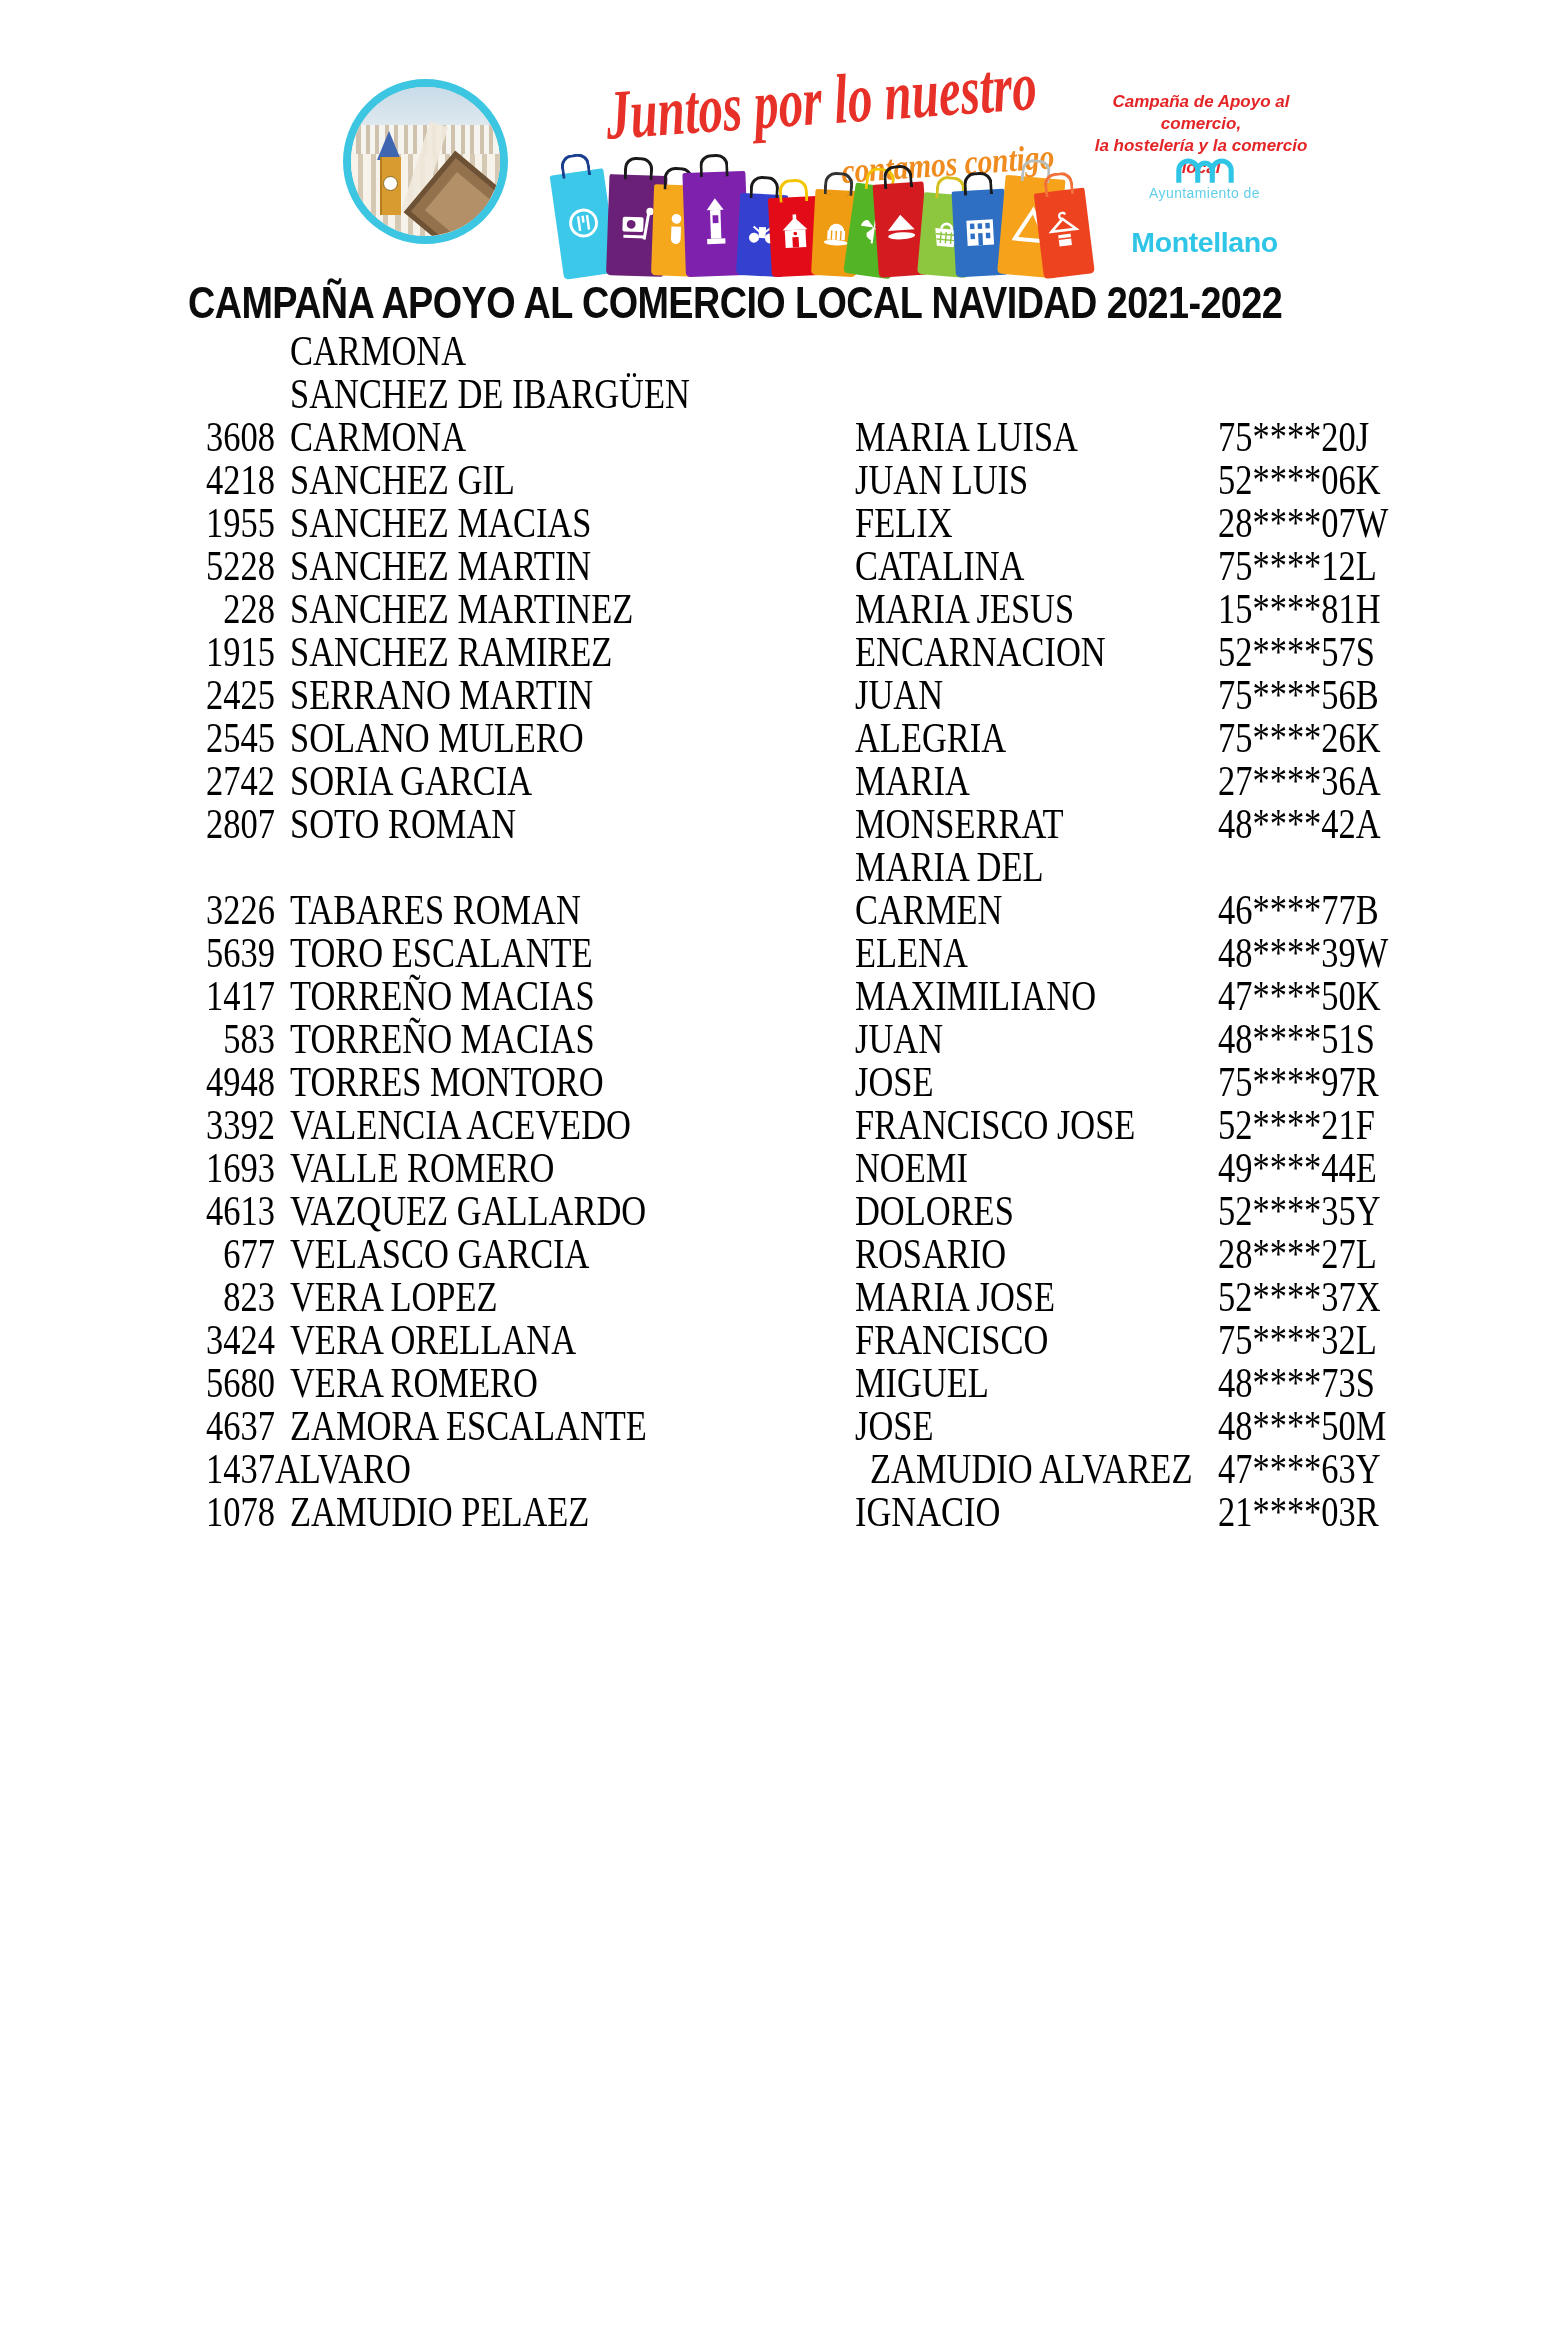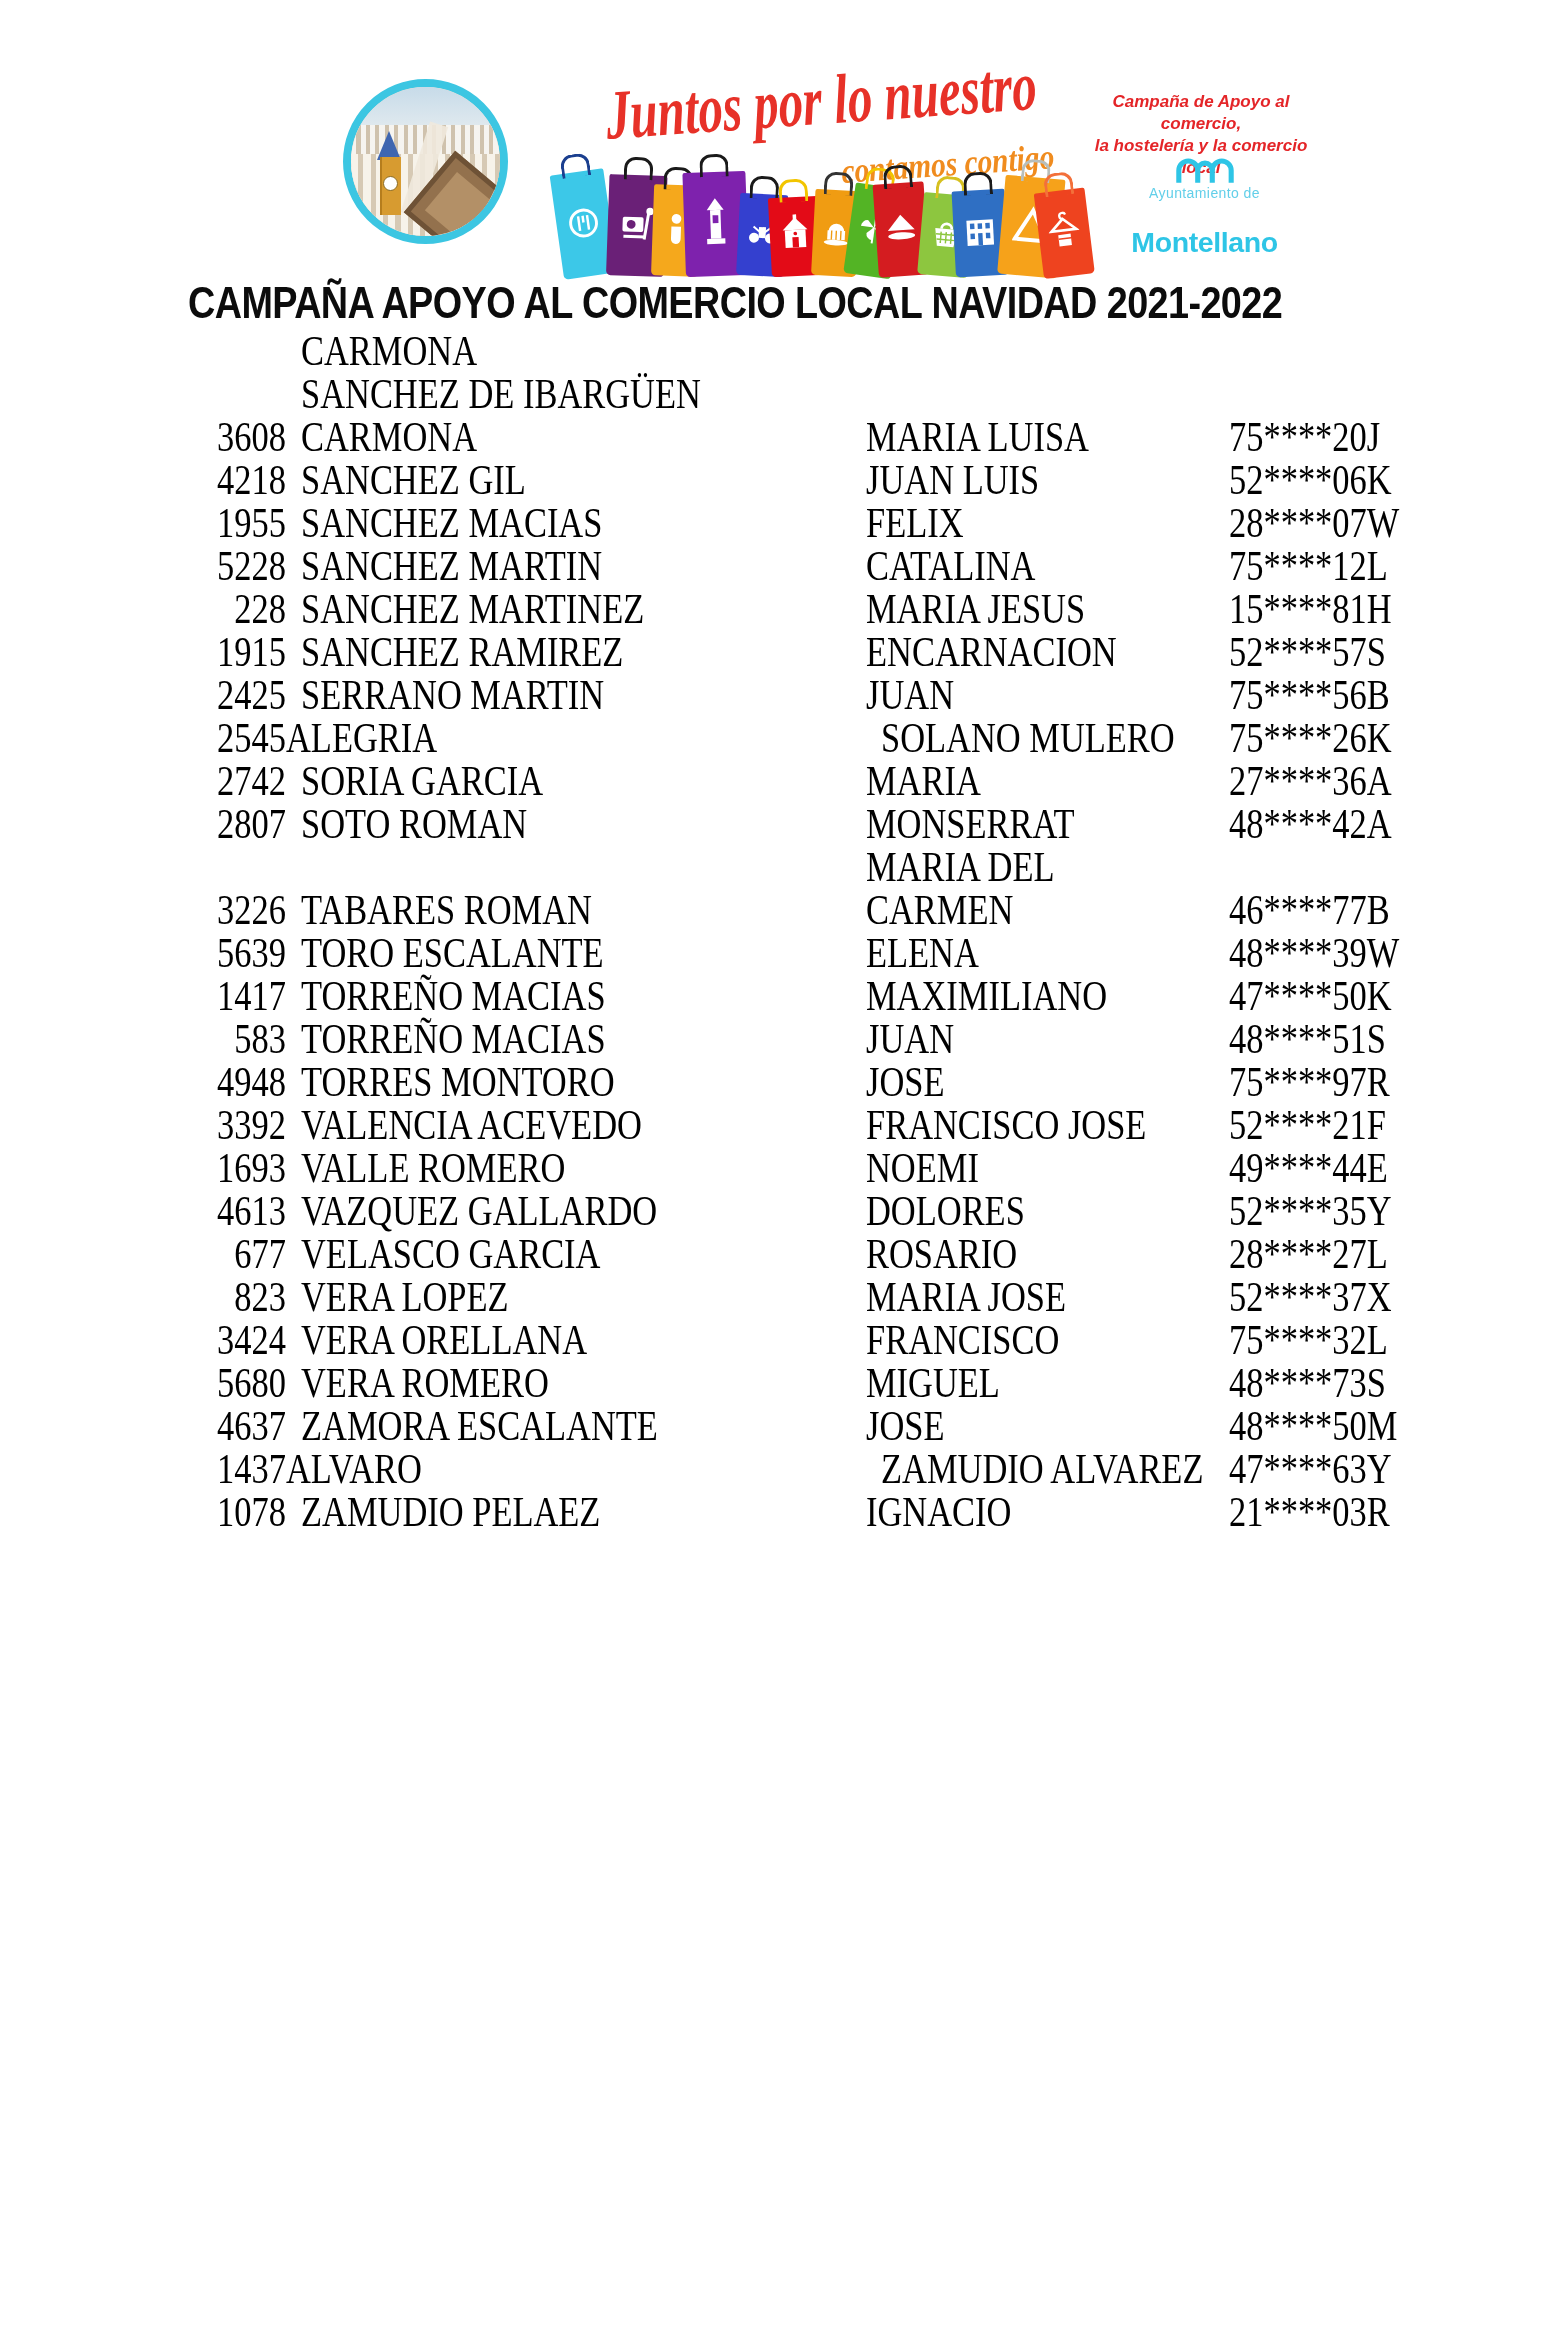--- a/index.html
+++ b/index.html
@@ -52,21 +52,21 @@
        display:flex;align-items:center;justify-content:center;transform-origin:50% 100%;}
   .bag:first-child{margin-left:0;}
   .bag .handle{position:absolute;left:50%;transform:translateX(-50%);top:-18px;width:23.4px;height:20.4px;
                border-style:solid;border-width:3.7px;border-bottom:none;border-radius:11.7px 11.7px 0 0;}
 
   
   .doc-title{position:absolute;left:188px;top:277px;white-space:nowrap;color:#0c0c0c;
              font-family:"Liberation Sans",sans-serif;font-weight:bold;font-size:45px;
              letter-spacing:-0.7px;transform:scaleX(.84);transform-origin:0 0;}
 
-  .roster{position:absolute;left:14px;top:330px;width:1445px;}
+  .roster{position:absolute;left:3px;top:330px;width:1445px;}
   .row{display:grid;grid-template-columns:272px 580px 363px auto;height:43px;
        line-height:43px;font-size:42px;white-space:nowrap;}
   .row .cell{overflow:visible;}
   .c-num{text-align:right;}
   .c-sur{padding-left:15.3px;}
   .cx{display:inline-block;transform:scaleX(.82);transform-origin:0 50%;}
   .c-num .cx{transform-origin:100% 50%;}
 </style>
 </head>
 <body>
@@ -272,22 +272,22 @@
           <div class="cell c-id"><span class="cx">52****57S</span></div>
         </div>
         <div class="row">
           <div class="cell c-num"><span class="cx">2425</span></div>
           <div class="cell c-sur"><span class="cx">SERRANO MARTIN</span></div>
           <div class="cell c-giv"><span class="cx">JUAN</span></div>
           <div class="cell c-id"><span class="cx">75****56B</span></div>
         </div>
         <div class="row">
           <div class="cell c-num"><span class="cx">2545</span></div>
+          <div class="cell c-sur"><span class="cx">SOLANO MULERO</span></div>
           <div class="cell c-giv"><span class="cx">ALEGRIA</span></div>
-          <div class="cell c-sur"><span class="cx">SOLANO MULERO</span></div>
           <div class="cell c-id"><span class="cx">75****26K</span></div>
         </div>
         <div class="row">
           <div class="cell c-num"><span class="cx">2742</span></div>
           <div class="cell c-sur"><span class="cx">SORIA GARCIA</span></div>
           <div class="cell c-giv"><span class="cx">MARIA</span></div>
           <div class="cell c-id"><span class="cx">27****36A</span></div>
         </div>
         <div class="row">
           <div class="cell c-num"><span class="cx">2807</span></div>

